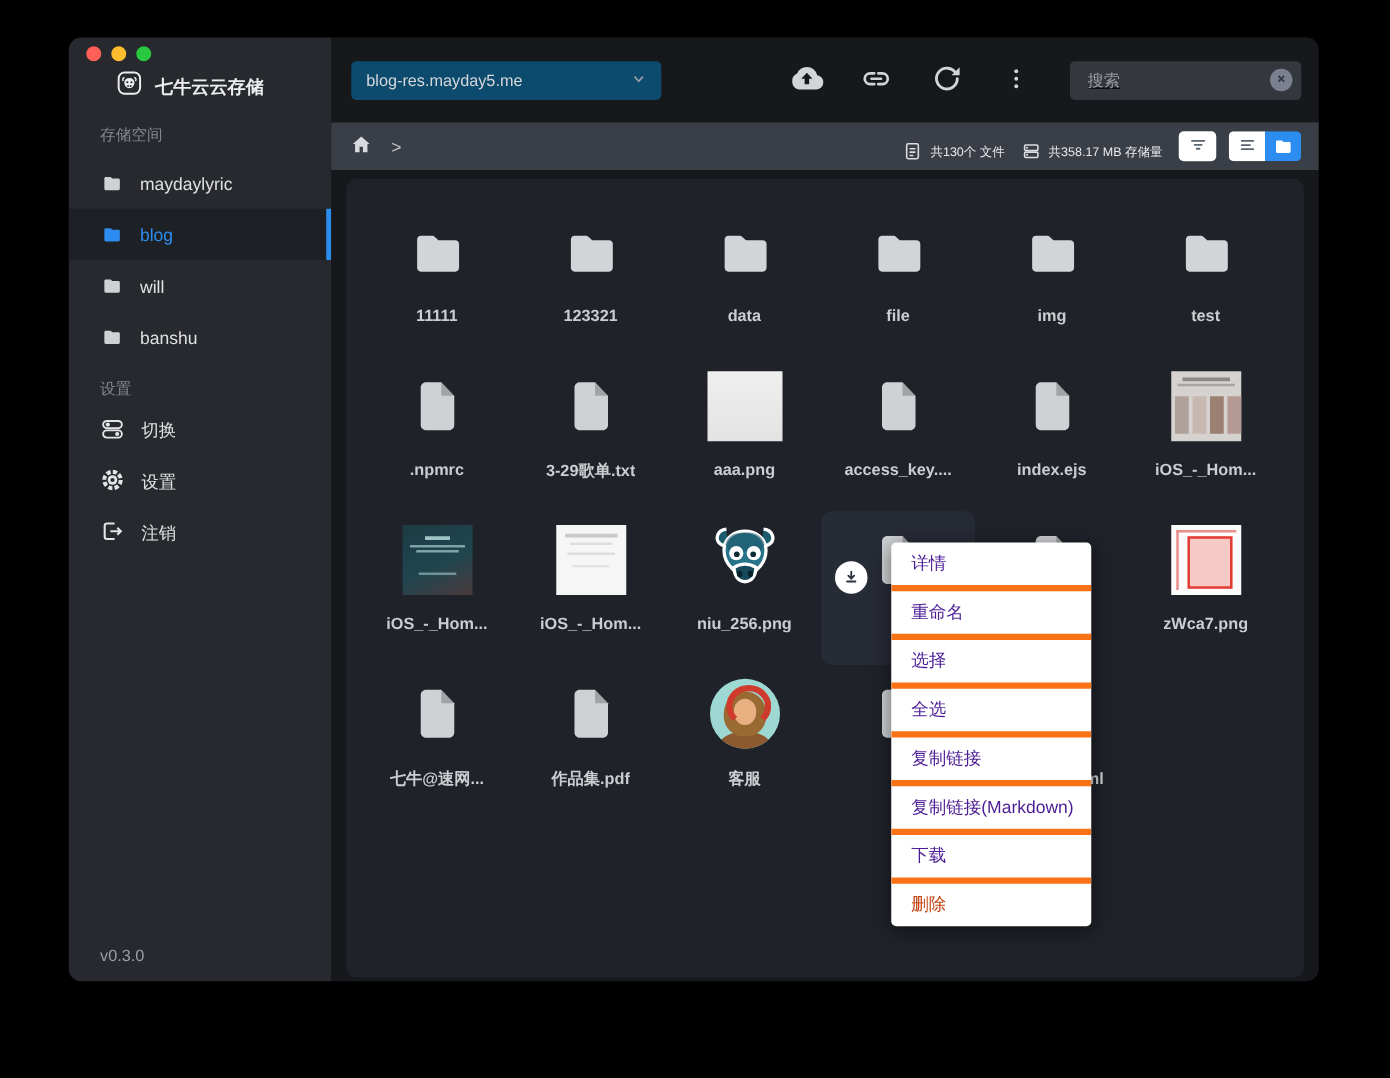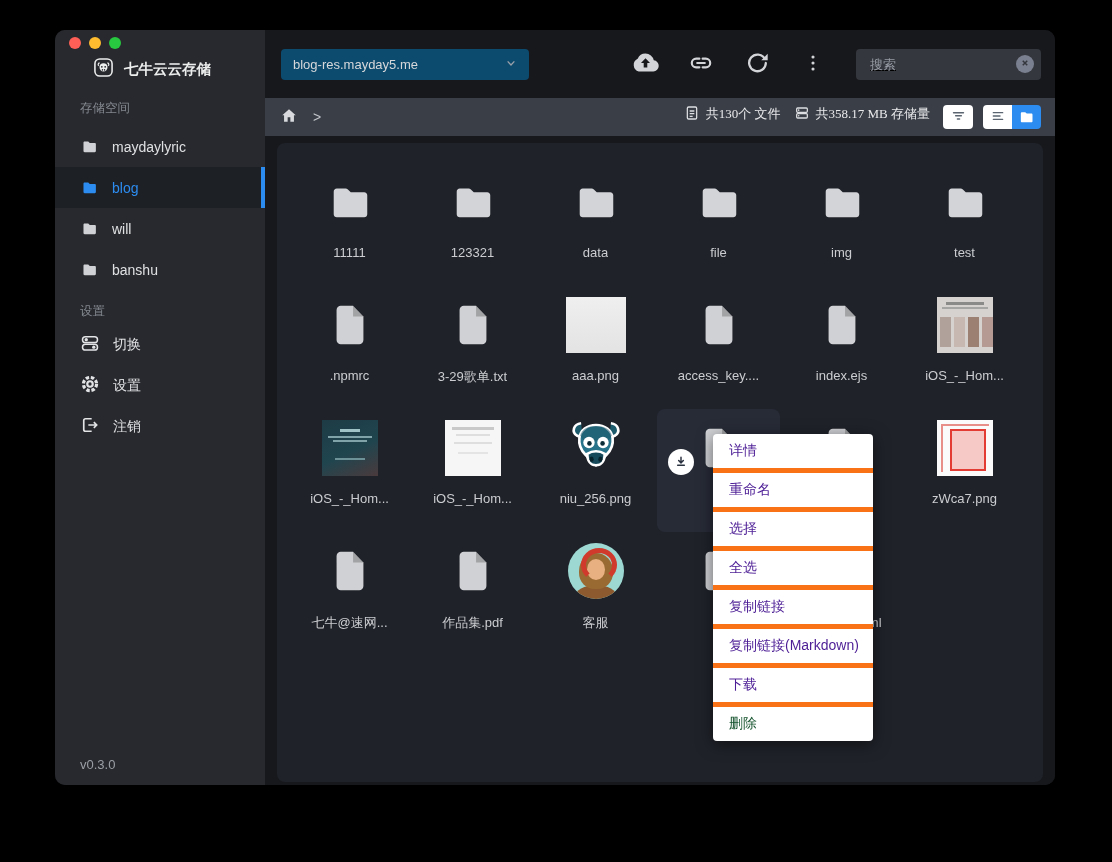--- a/index.html
+++ b/index.html
@@ -39,34 +39,34 @@
   .search input{flex:1;min-width:0;background:transparent;border:none;outline:none;
           color:#d6d8da;font-size:13px;font-family:inherit;}
   .search input::placeholder{color:#989da6;}
   .clear{width:18px;height:18px;border-radius:50%;background:#7b8090;border:none;display:flex;
          align-items:center;justify-content:center;padding:0;cursor:pointer;flex:none;}
   
   .crumbbar{height:38px;background:#3a3e46;display:flex;align-items:center;padding:0 14px;}
   .homebtn{background:none;border:none;padding:0;width:20px;height:20px;display:flex;
            align-items:center;justify-content:center;cursor:pointer;}
   .gt{color:#c3c6cb;font-size:14px;margin-left:14px;}
-  .stats{margin-left:auto;display:flex;align-items:flex-start;color:#e8e9eb;font-size:13px;font-family:Liberation Serif, serif;}
+  .stats{margin-left:auto;display:flex;align-items:flex-end;color:#e8e9eb;font-size:10px;}
   .stats .sicon{display:flex;margin-right:6px;}
   .stats .stxt{margin-right:13px;}
   .wbtn{width:30px;height:24px;border-radius:4px;background:#fff;border:none;display:flex;
         align-items:center;justify-content:center;padding:0;cursor:pointer;}
   .seg{display:flex;margin-left:10px;border-radius:4px;overflow:hidden;}
   .seg button{width:29px;height:24px;border:none;display:flex;align-items:center;
               justify-content:center;padding:0;cursor:pointer;}
   .seg .sl{background:#fff;} .seg .sr{background:#2d8cf0;}
   
   .content{position:absolute;top:106px;left:0;right:0;bottom:0;}
   .panel{position:absolute;left:12px;right:12px;top:7px;bottom:3px;background:#1f2229;border-radius:8px;}
   .grid{display:grid;grid-template-columns:repeat(6,123px);grid-auto-rows:123px;padding:20px 5px 0 11px;}
-  .cell{position:relative;display:flex;flex-direction:column;align-items:center;border-radius:8px;cursor:pointer;}
+  .cell{position:relative;display:flex;flex-direction:column;align-items:center;border-radius:8px;cursor:pointer;font-weight:bold;}
   .cell.selected{background:#272b36;}
   .cicon{height:62px;margin-top:8px;display:flex;align-items:center;justify-content:center;}
   .clabel{margin-top:12px;font-size:13px;color:#cbcdd0;max-width:114px;white-space:nowrap;overflow:hidden;}
   .ic-folder{width:50px;height:46px;fill:#d2d4d7;}
   .ic-file{width:46px;height:50px;fill:#cfd1d4;}
   .badge{position:absolute;left:11px;top:40px;width:26px;height:26px;border-radius:50%;background:#fff;
          display:flex;align-items:center;justify-content:center;z-index:3;}
   
   .th{width:56px;height:56px;position:relative;overflow:hidden;}
   .th-plain{width:60px;background:linear-gradient(#efefef,#e3e3e3);}
@@ -99,21 +99,21 @@
   .av .av-hair{left:11px;top:10px;width:34px;height:36px;background:#9a6a33;border-radius:50% 50% 45% 45%;}
   .av .av-face{left:19px;top:16px;width:18px;height:21px;background:#e8b080;border-radius:50%;}
   .av .av-hp{left:13px;top:5px;width:26px;height:24px;border-radius:50%;border:5px solid #cf3a2c;
              border-bottom-color:transparent;}
   
   .ctxmenu{position:absolute;left:658px;top:404px;width:160px;background:#fff;border-radius:4px;
            box-shadow:0 3px 16px rgba(0,0,0,.5);z-index:10;overflow:hidden;}
   .mi{height:34px;display:flex;align-items:center;padding-left:16px;font-size:14px;color:#4c1d95;
       border-bottom:5px solid #f97316;cursor:pointer;}
   .mi:last-child{border-bottom:none;}
-  .mi.danger{color:#14532d;}
+  .mi.danger{color:#c2410c;}
   .hiddefs{position:absolute;width:0;height:0;overflow:hidden;}
 </style>
 </head>
 <body>
 
 <svg class="hiddefs" aria-hidden="true">
   <defs>
     <symbol id="sym-folder" viewBox="0 0 24 24">
       <path d="M3.5 18.4 V6.6 c0-.9.7-1.6 1.6-1.6 h4.6 c.4 0 .9.2 1.2.5 l1.5 1.4 h7 c.9 0 1.6.7 1.6 1.6 v9.9 c0 .9-.7 1.6-1.6 1.6 H5.1 c-.9 0-1.6-.7-1.6-1.6 Z"></path>
     </symbol>

